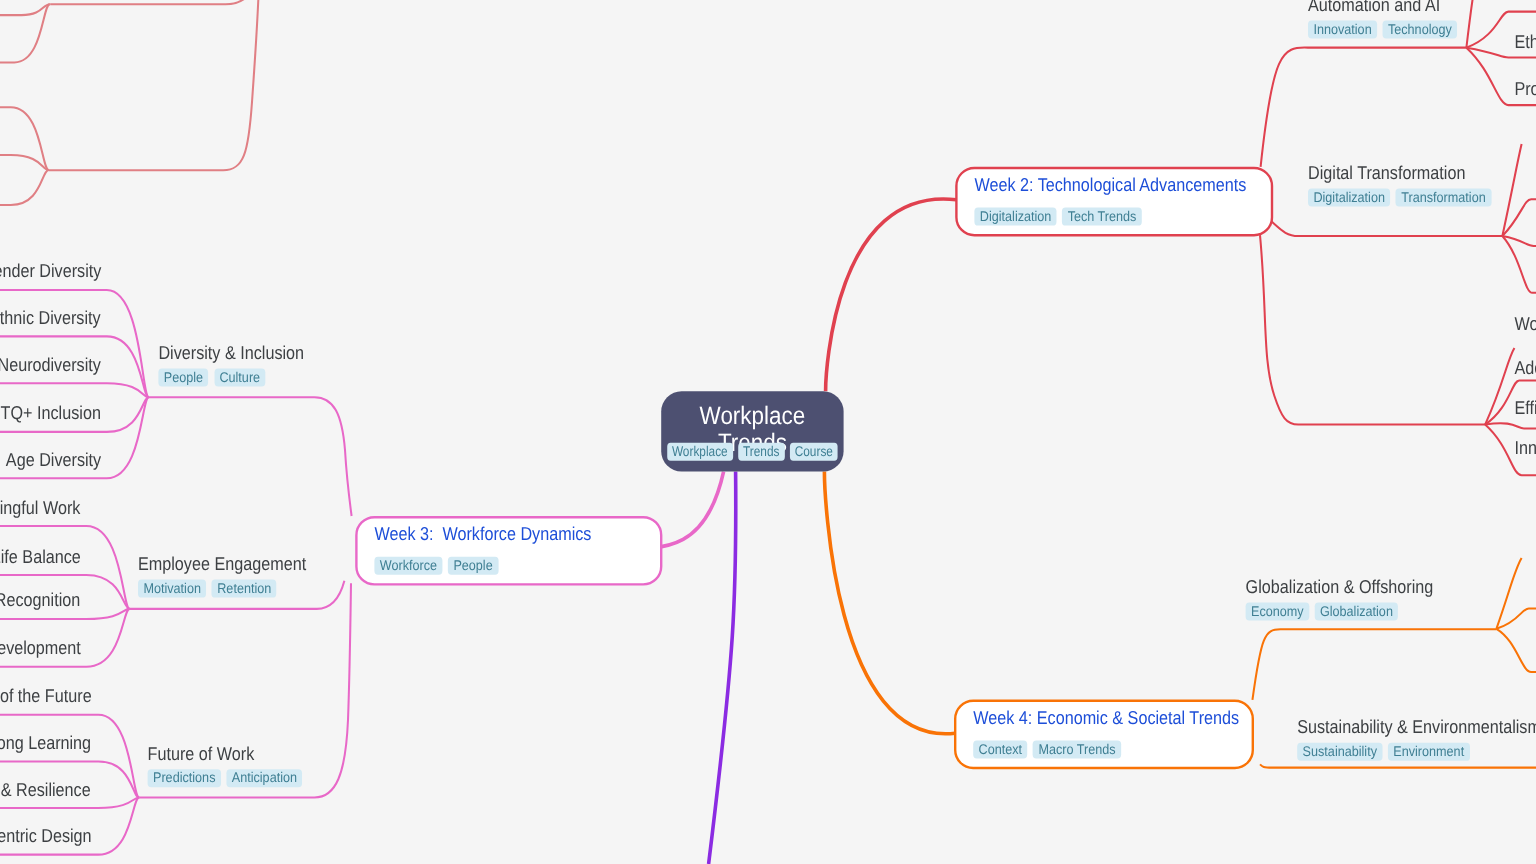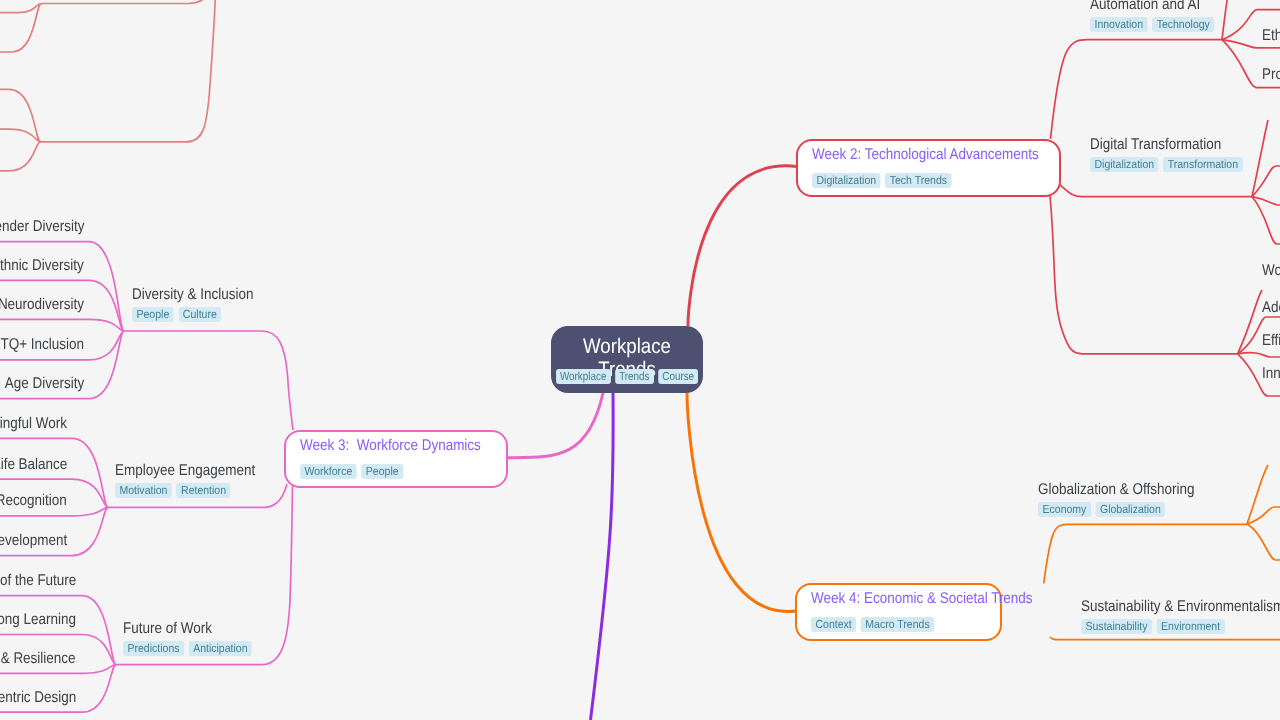--- a/index.html
+++ b/index.html
@@ -29,21 +29,21 @@
   
   .wk{position:absolute;box-sizing:border-box;background:#fff;border-radius:16px;
      border:2.5px solid;}
   .wk .ttl{position:absolute;left:14px;top:4px;}
   .wk .tagrow{position:absolute;left:14px;top:32px;}
 
   
   .lbl{position:absolute;box-sizing:border-box;}
   .ttl{font-size:15.5px;line-height:19px;color:#3d4043;white-space:pre;}
   .ttl i{font-style:normal;display:inline-block;transform:scaleX(.87);transform-origin:left center;}
-  .wk .ttl{color:#8b5cf6;}
+  .wk .ttl{color:#1d4ed8;}
   .lbl .tagrow{margin-top:3px;}
   .leaf{position:absolute;white-space:nowrap;}
   .leaf .ttl i{transform-origin:right center;}
 </style>
 </head>
 <body>
 
 <div id="stage">
   <svg id="links" viewBox="0 0 1280 720">
     <path d="M0,241.7H89C118.0,241.7 118.0,331 124,331" stroke="#e868c8" stroke-width="1.7"></path>
@@ -105,29 +105,29 @@
   </div>
 
   <div class="wk" style="left:796px;top:139px;width:265px;height:58px;border-color:#e0414f">
     <div class="ttl"><i>Week 2: Technological Advancements</i></div>
     <div class="tagrow">
       <span class="tag"><i>Digitalization</i></span>
       <span class="tag"><i>Tech Trends</i></span>
     </div>
   </div>
 
-  <div class="wk" style="left:284px;top:430px;width:224px;height:58px;border-color:#e868c8">
+  <div class="wk" style="left:296px;top:430px;width:256px;height:58px;border-color:#e868c8">
     <div class="ttl"><i>Week 3:  Workforce Dynamics</i></div>
     <div class="tagrow">
       <span class="tag"><i>Workforce</i></span>
       <span class="tag"><i>People</i></span>
     </div>
   </div>
 
-  <div class="wk" style="left:795px;top:583px;width:207px;height:58px;border-color:#f97306">
+  <div class="wk" style="left:795px;top:583px;width:250px;height:58px;border-color:#f97306">
     <div class="ttl"><i>Week 4: Economic &amp; Societal Trends</i></div>
     <div class="tagrow">
       <span class="tag"><i>Context</i></span>
       <span class="tag"><i>Macro Trends</i></span>
     </div>
   </div>
 
   <div class="lbl" style="left:1090px;top:-5px">
     <div class="ttl"><i>Automation and AI</i></div>
     <div class="tagrow">

